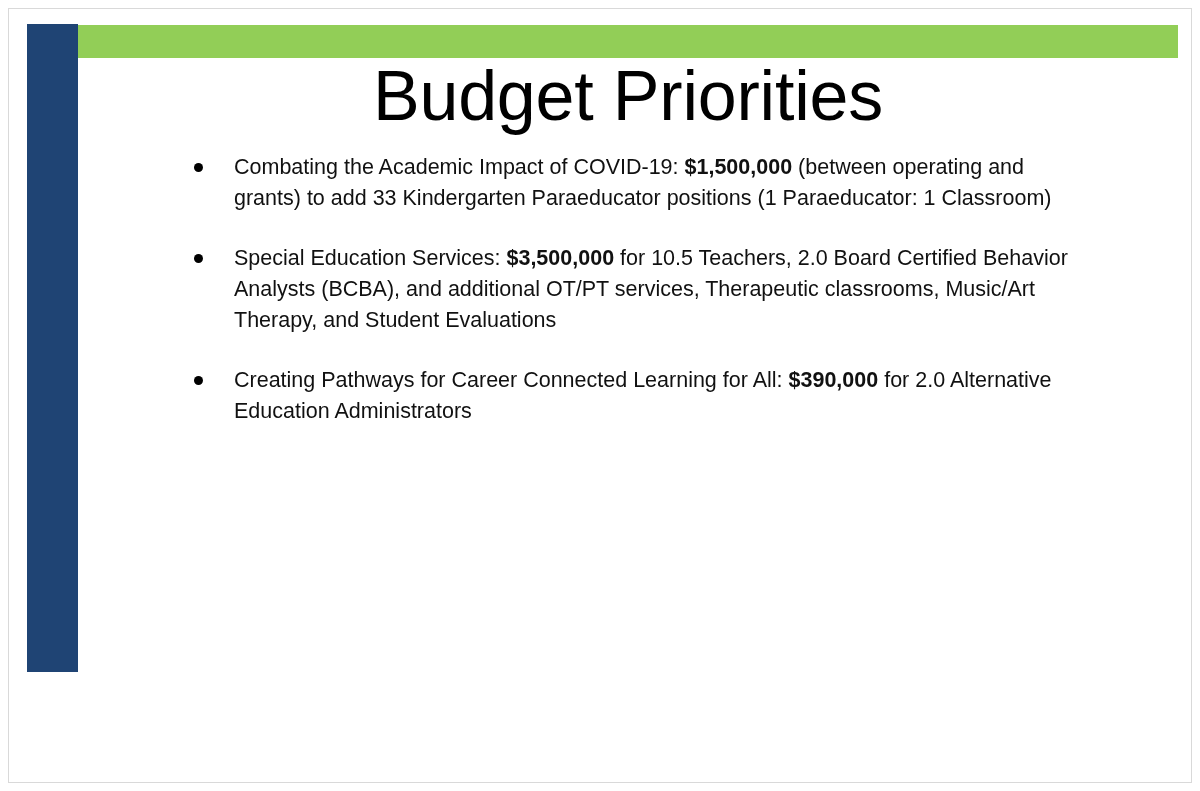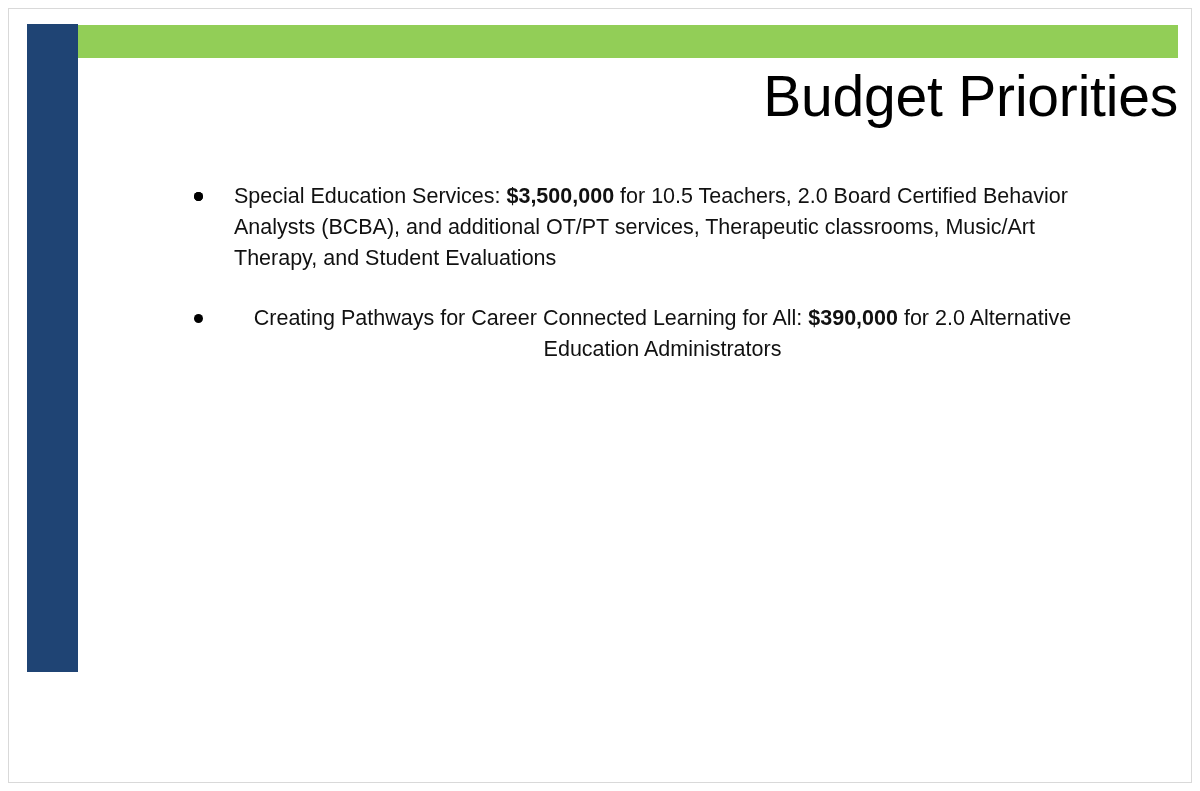--- a/index.html
+++ b/index.html
@@ -43,22 +43,22 @@
     top: 25px;
     width: 1100px;
     height: 33px;
     background: #92CE57;
   }
   .title {
     position: absolute;
     left: 78px;
     top: 62px;
     width: 1100px;
-    text-align: right;
-    font-size: 57px;
+    text-align: center;
+    font-size: 70px;
     line-height: 68px;
     font-weight: 400;
     color: #000000;
     letter-spacing: -0.2px;
     font-family: "Liberation Sans", sans-serif;
   }
   .content {
     position: absolute;
     left: 186px;
     top: 152px;
@@ -73,21 +73,20 @@
     position: relative;
     padding-left: 48px;
     margin-bottom: 29px;
     font-size: 21.5px;
     line-height: 31px;
     color: #111111;
     font-weight: 400;
   }
   li.bullet:last-child {
     margin-bottom: 0;
-    text-align: center;
   }
   .bullet-marker {
     position: absolute;
     left: 8px;
     top: 11px;
     width: 9px;
     height: 9px;
     border-radius: 50%;
     background: #000000;
   }
@@ -107,20 +106,21 @@
   <div class="accent-bar-horizontal"></div>
 
   <div class="title">Budget Priorities</div>
 
   <div class="content">
     <ul class="bullets">
 
 
       <li class="bullet">
         <span class="bullet-marker"></span>
+        <span class="bullet-text">Combating the Academic Impact of COVID-19: <strong>$1,500,000</strong> (between operating and grants) to add 33 Kindergarten Paraeducator positions (1 Paraeducator: 1 Classroom)</span>
       </li>
 
       <li class="bullet">
         <span class="bullet-marker"></span>
         <span class="bullet-text">Special Education Services: <strong>$3,500,000</strong> for 10.5 Teachers, 2.0 Board Certified Behavior Analysts (BCBA), and additional OT/PT services, Therapeutic classrooms, Music/Art Therapy, and Student Evaluations</span>
       </li>
 
       <li class="bullet">
         <span class="bullet-marker"></span>
         <span class="bullet-text">Creating Pathways for Career Connected Learning for All: <strong>$390,000</strong> for 2.0 Alternative Education Administrators</span>

